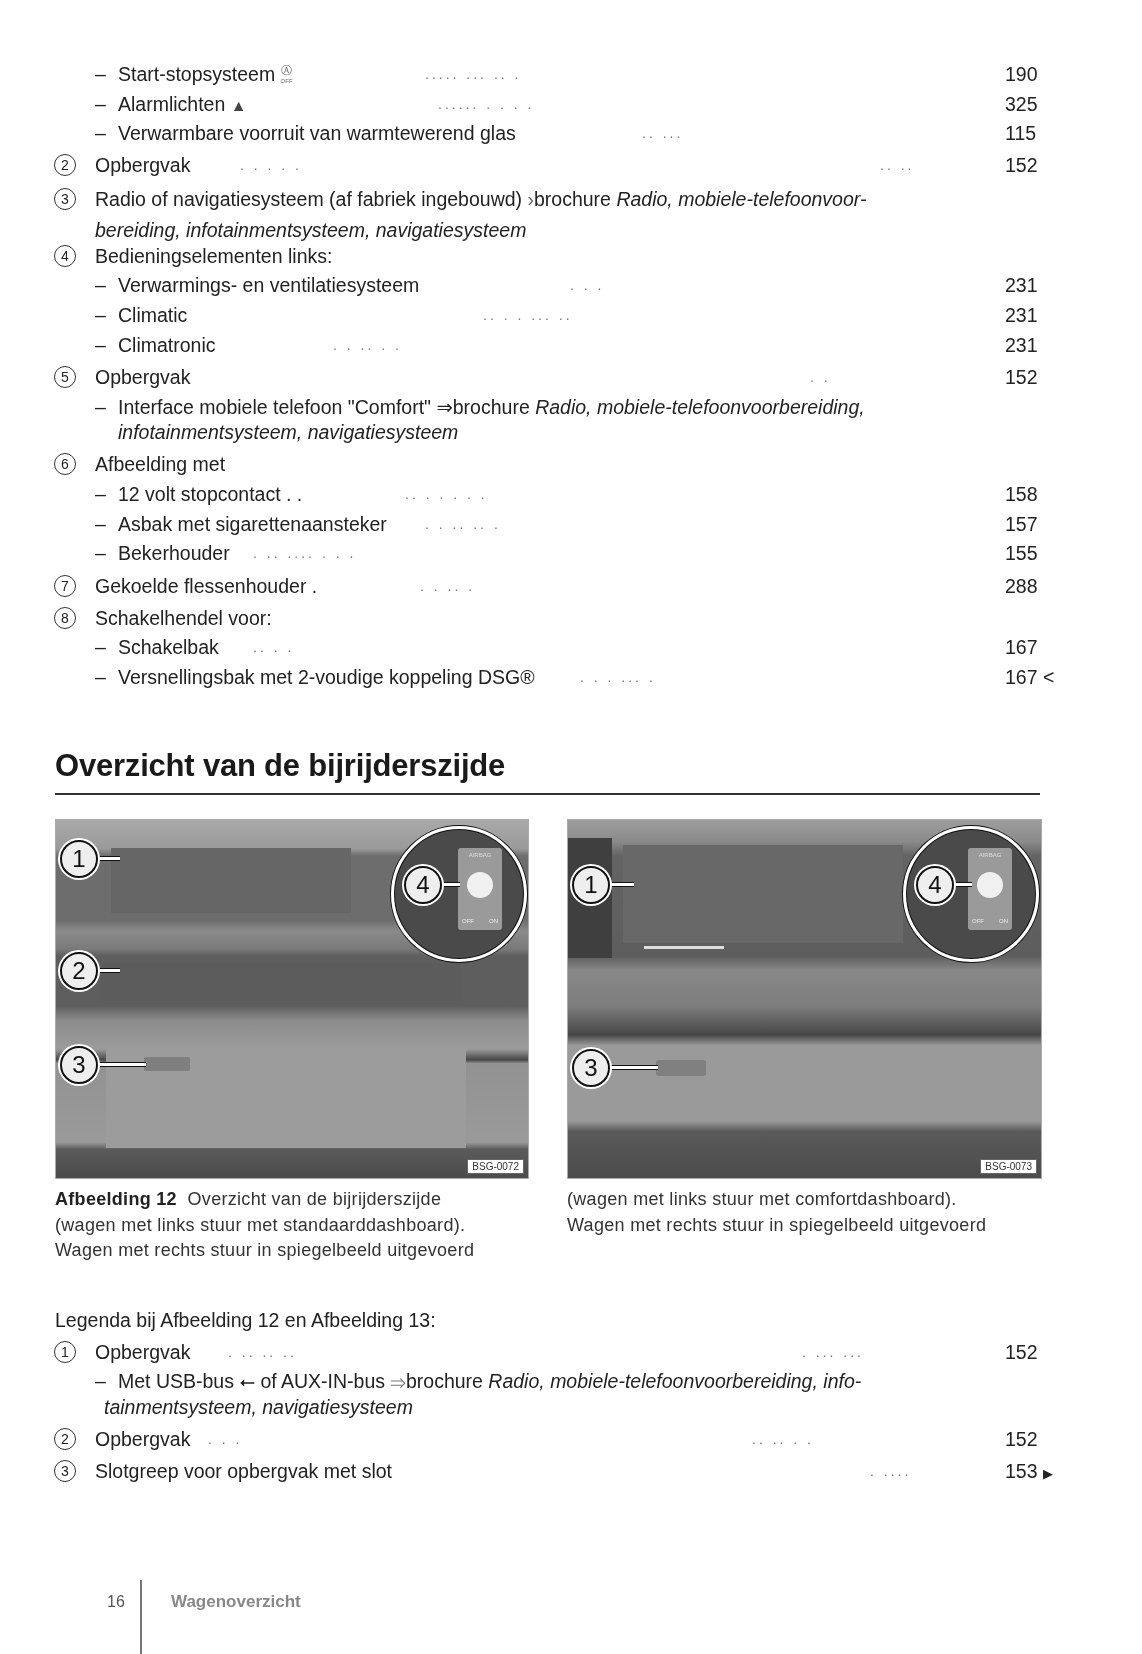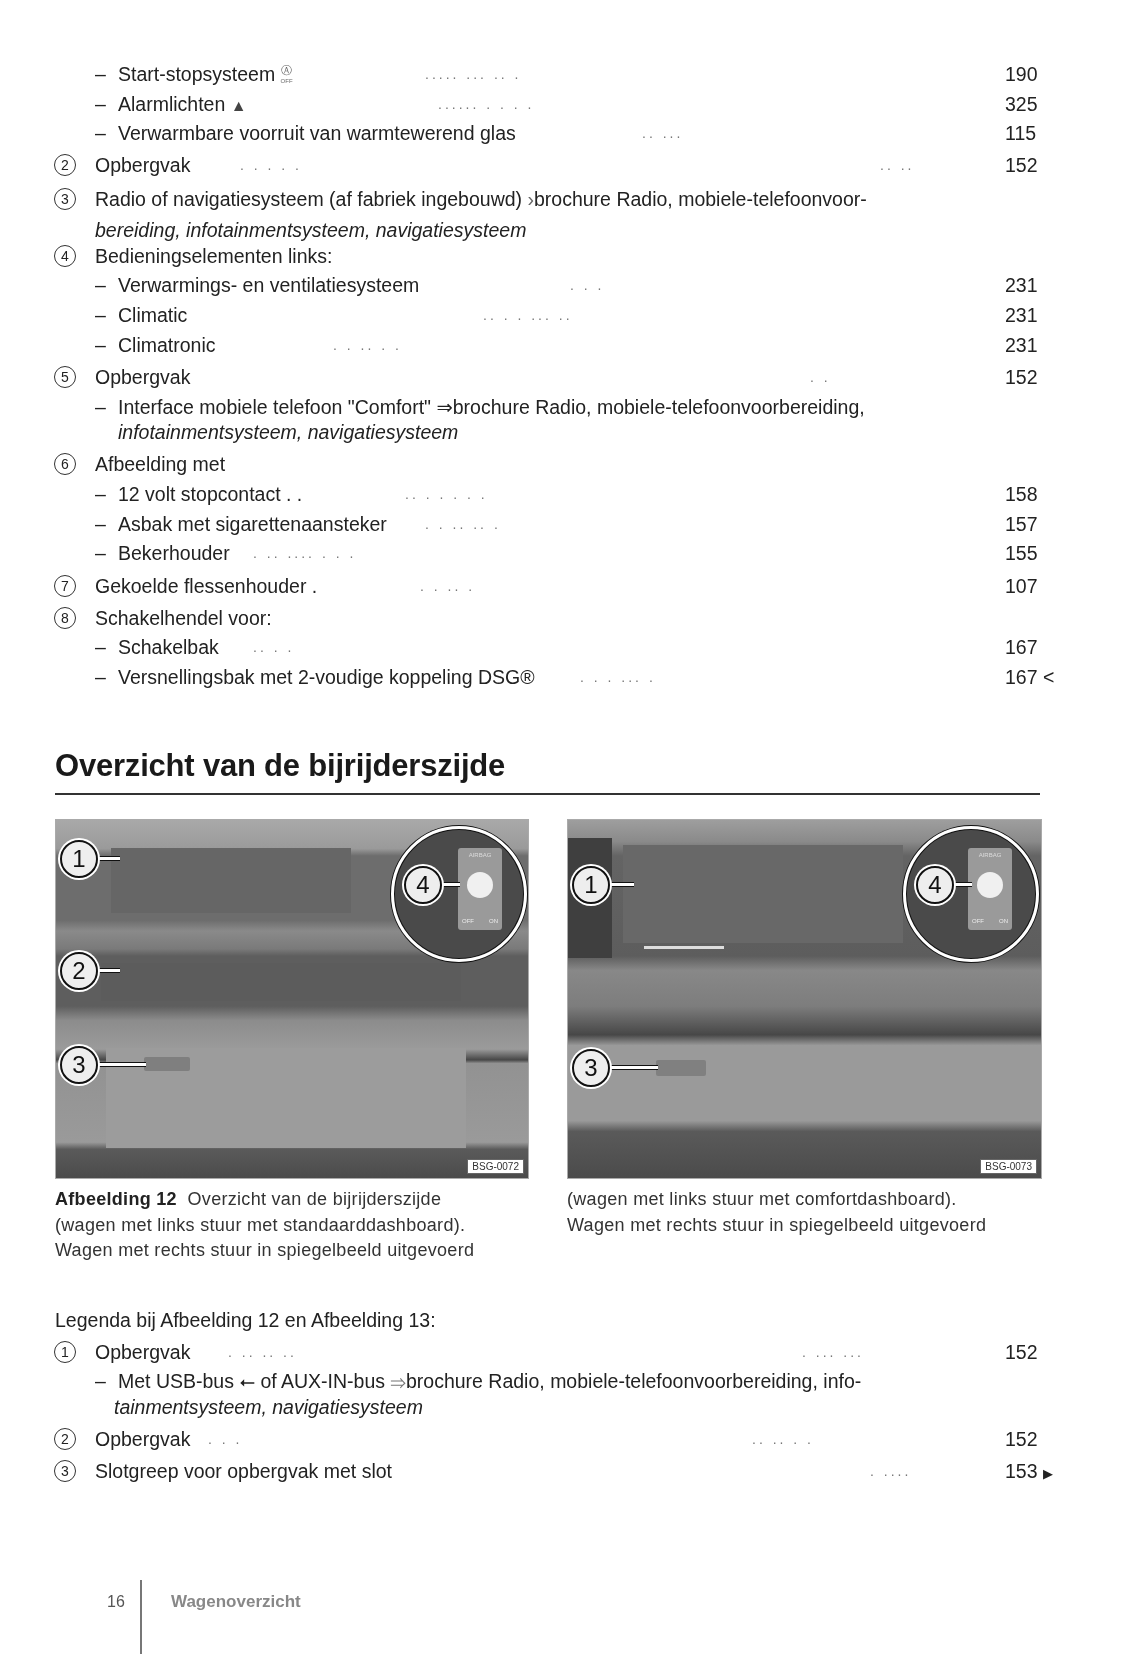--- a/index.html
+++ b/index.html
@@ -7,21 +7,21 @@
          font-family:"Liberation Sans", sans-serif; color:#222; }
   .row { position:absolute; left:0; width:1142px; height:26px; font-size:19.5px; line-height:26px; }
   .row .num { position:absolute; left:54px; top:2px; width:20px; height:20px; border:1.3px solid #333; border-radius:50%;
               font-size:14px; line-height:20px; text-align:center; color:#222; }
   .row .lead { position:absolute; left:95px; white-space:nowrap; }
   .row .dash { position:absolute; left:95px; }
   .row .sub { position:absolute; left:118px; white-space:nowrap; }
   .row .dots { position:absolute; color:#777; letter-spacing:3px; font-size:14px; }
   .row .page { position:absolute; left:1005px; }
   .row .cont { position:absolute; white-space:nowrap; font-style:italic; }
-  .ital { }
+  .ital { font-style:italic; }
   .heading { position:absolute; left:55px; top:748px; font-size:31px; font-weight:bold; color:#1a1a1a; letter-spacing:-0.2px; }
   .rule { position:absolute; left:55px; top:793px; width:985px; height:2px; background:#333; }
   .figure { position:absolute; top:819px; height:358px; background:#8c8c8c; overflow:hidden; border:1px solid #aaa; }
   .figure .callout { position:absolute; width:34px; height:34px; border:2.5px solid #111; border-radius:50%; background:#eee;
                      font-size:24px; line-height:34px; text-align:center; color:#111; box-shadow:0 0 0 2px #fff; }
   .figure .leader { position:absolute; height:3px; background:#fff; border-top:1px solid #111; border-bottom:1px solid #111; }
   .figure .code { position:absolute; right:4px; bottom:4px; background:#fff; border:1px solid #666; font-size:10px; padding:1px 4px; color:#333; }
   .figure .bubble { position:absolute; width:130px; height:130px; border:3px solid #fff; border-radius:50%; box-shadow:0 0 0 1px #111, inset 0 0 0 1px #111; background:#4a4a4a; }
   .figure .airbag { position:absolute; width:44px; height:82px; background:#9a9a9a; border-radius:3px; }
   .figure .airbag .lbl { position:absolute; left:0; right:0; top:4px; font-size:6px; color:#ddd; text-align:center; }
@@ -140,21 +140,21 @@
     <span class="dash">–</span>
     <span class="sub">Bekerhouder</span>
     <span class="dots" style="left:253px">.    ..         ....       .  .  .</span>
     <span class="page">155</span>
   </div>
 
   <div class="row" style="top:573px">
     <span class="num">7</span>
     <span class="lead">Gekoelde flessenhouder .</span>
     <span class="dots" style="left:420px">. .              ..         .</span>
-    <span class="page">107</span>
+    <span class="page">288</span>
   </div>
 
   <div class="row" style="top:605px">
     <span class="num">8</span>
     <span class="lead">Schakelhendel voor:</span>
   </div>
 
   <div class="row" style="top:634px">
     <span class="dash">–</span>
     <span class="sub">Schakelbak</span>
@@ -238,21 +238,21 @@
     <span class="lead">Opbergvak</span>
     <span class="dots" style="left:228px">.  ..  ..          ..</span>
     <span class="dots" style="left:802px">.       ...  ...</span>
     <span class="page">152</span>
   </div>
   <div class="row" style="top:1368px">
     <span class="dash">–</span>
     <span class="sub"><span>Met USB-bus</span> <span>⭠</span> <span>of AUX-IN-bus</span> <span style="color:#777">⇒</span><span>brochure</span> <span class="ital">Radio, mobiele-telefoonvoorbereiding, info-</span></span>
   </div>
   <div class="row" style="top:1394px">
-    <span class="cont" style="left:114px">tainmentsysteem, navigatiesysteem</span>
+    <span class="cont" style="left:104px">tainmentsysteem, navigatiesysteem</span>
   </div>
   <div class="row" style="top:1426px">
     <span class="num">2</span>
     <span class="lead">Opbergvak</span>
     <span class="dots" style="left:208px">.  .  .</span>
     <span class="dots" style="left:752px">..    ..     .    .</span>
     <span class="page">152</span>
   </div>
   <div class="row" style="top:1458px">
     <span class="num">3</span>

